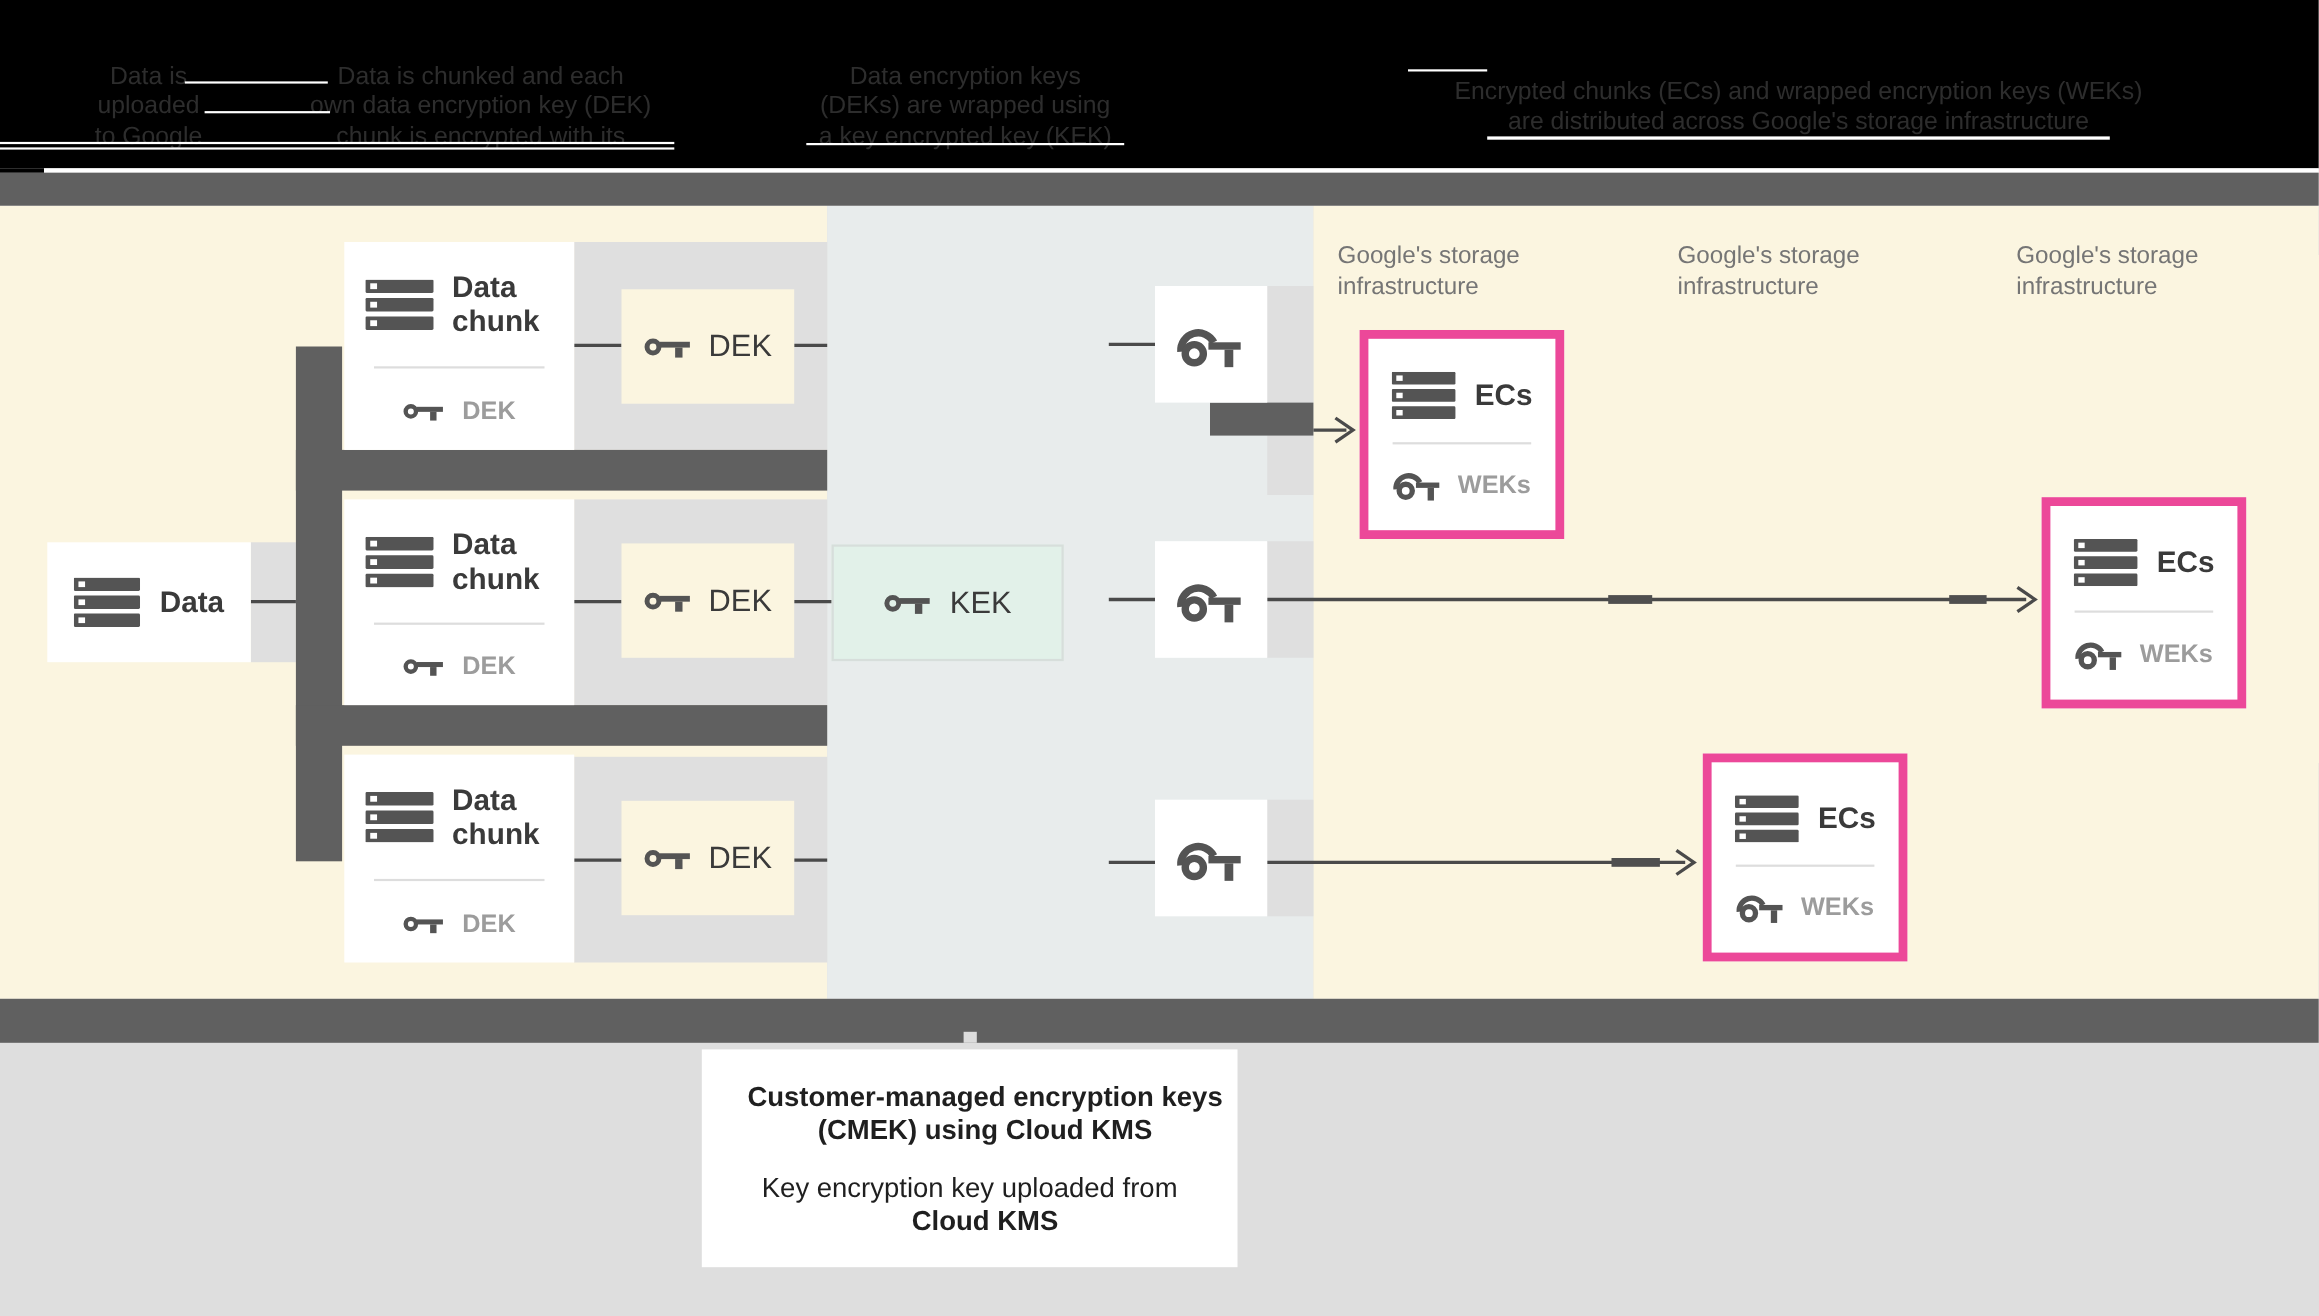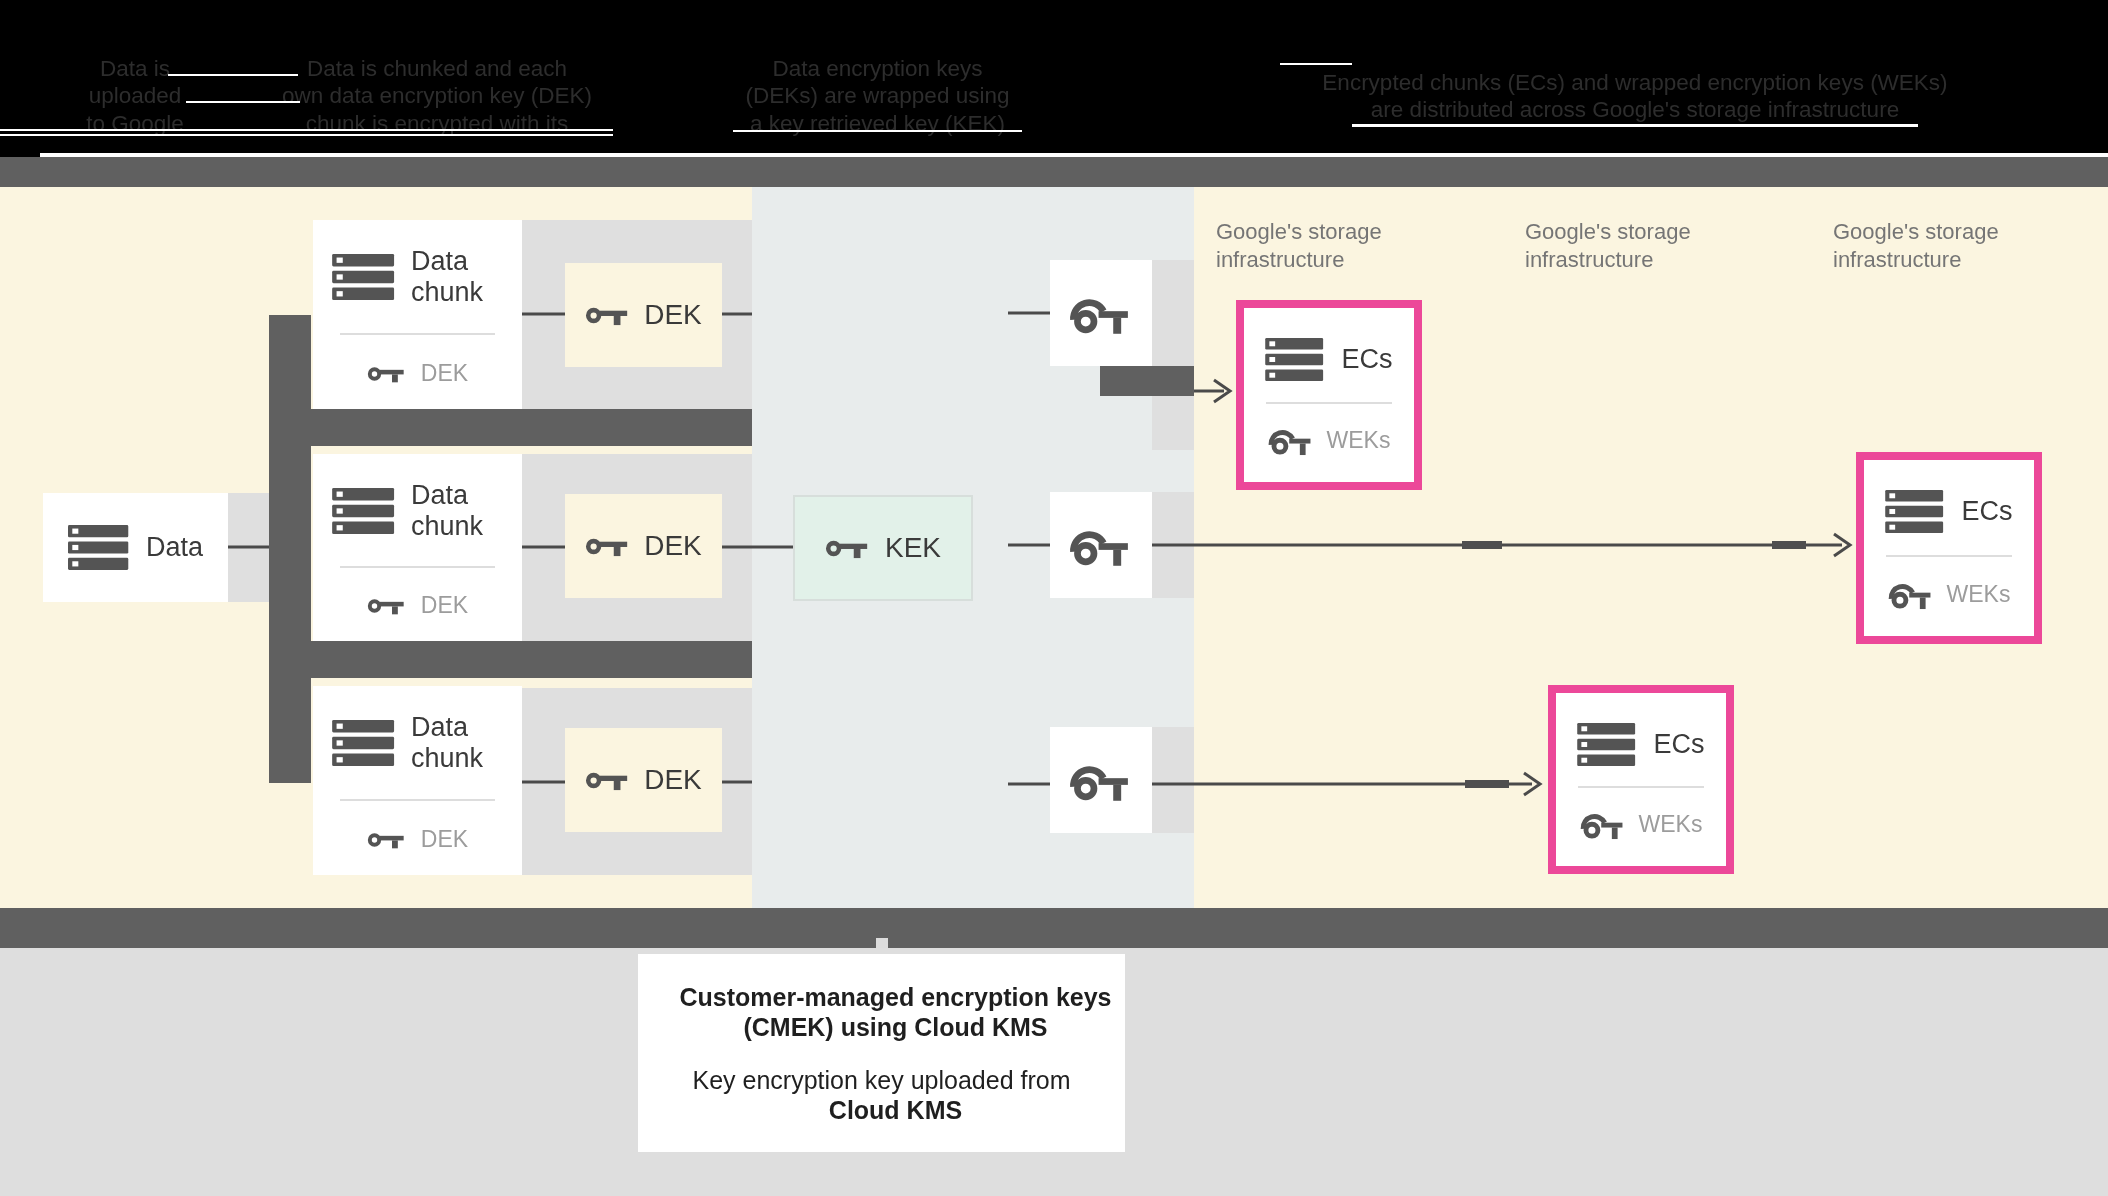--- a/index.html
+++ b/index.html
@@ -28,21 +28,21 @@
   
   .region{top:187px;height:721px;z-index:1;}
   .region-left{left:0;width:752px;background:#FBF5E0;}
   .region-kms{left:752px;width:442px;background:#E8ECEC;}
   .region-right{left:1194px;width:914px;background:#FBF5E0;}
   .footer{left:0;top:948px;width:2108px;height:248px;background:#DEDEDE;z-index:1;}
   
   .slab{background:#DFDFDF;z-index:2;}
   .darkslab{background:#606060;z-index:3;}
   
-  .box{background:#fff;z-index:6;display:flex;flex-direction:column;align-items:center;justify-content:center;}
+  .box{background:#fff;z-index:6;display:flex;flex-direction:column;align-items:center;justify-content:center;font-weight:bold;}
   .row{display:flex;align-items:center;}
   .lbl{color:#3A3A3A;font-size:27px;line-height:31px;}
   .lbl-key{color:#3A3A3A;font-size:28px;}
   .sub{color:#9C9C9C;font-size:23px;}
   .divider{height:2px;background:#DDDDDD;width:74%;}
   .dek-box{background:#FBF5E0;z-index:6;display:flex;align-items:center;justify-content:center;}
   .kek-box{background:#E2F1E9;border:2px solid #D7DEDB;z-index:6;display:flex;align-items:center;justify-content:center;box-sizing:border-box;}
   .ec-box{border:8px solid #ec4899;box-sizing:border-box;}
   .storage-label{color:#757575;font-size:22px;line-height:28px;z-index:3;}
   
@@ -92,21 +92,21 @@
   <div>to Google</div>
 </div>
 <div class="abs hdr-col hdr-c2">
   <div>Data is chunked and each</div>
   <div>own data encryption key (DEK)</div>
   <div>chunk is encrypted with its</div>
 </div>
 <div class="abs hdr-col hdr-c3">
   <div>Data encryption keys</div>
   <div>(DEKs) are wrapped using</div>
-  <div>a key retrieved key (KEK)</div>
+  <div>a key encrypted key (KEK)</div>
 </div>
 <div class="abs hdr-col hdr-c4">
   <div>Encrypted chunks (ECs) and wrapped encryption keys (WEKs)</div>
   <div>are distributed across Google's storage infrastructure</div>
 </div>
 
 <div class="abs streak" style="left:0;top:129px;width:613px;"></div>
 <div class="abs streak" style="left:0;top:133.5px;width:613px;"></div>
 <div class="abs streak" style="left:733px;top:130px;width:289px;"></div>
 <div class="abs streak" style="left:1352px;top:124px;width:566px;height:2.5px;"></div>
@@ -255,21 +255,21 @@
 </div>
 <div class="abs dek-box" style="left:565px;top:728px;width:157px;height:104px;gap:13px;">
   <span>
       <svg class="iconsvg" width="46" height="25">
         <use href="#icon-key"></use>
       </svg>
     </span>
   <span class="lbl-key">DEK</span>
 </div>
 
-<div class="abs kek-box" style="left:793px;top:495px;width:180px;height:106px;gap:14px;">
+<div class="abs kek-box" style="left:756px;top:495px;width:211px;height:106px;gap:14px;">
   <span>
       <svg class="iconsvg" width="46" height="25">
         <use href="#icon-key"></use>
       </svg>
     </span>
   <span class="lbl-key">KEK</span>
 </div>
 
 <div class="abs box" style="left:1050px;top:260px;width:102px;height:106px;">
   <span>

